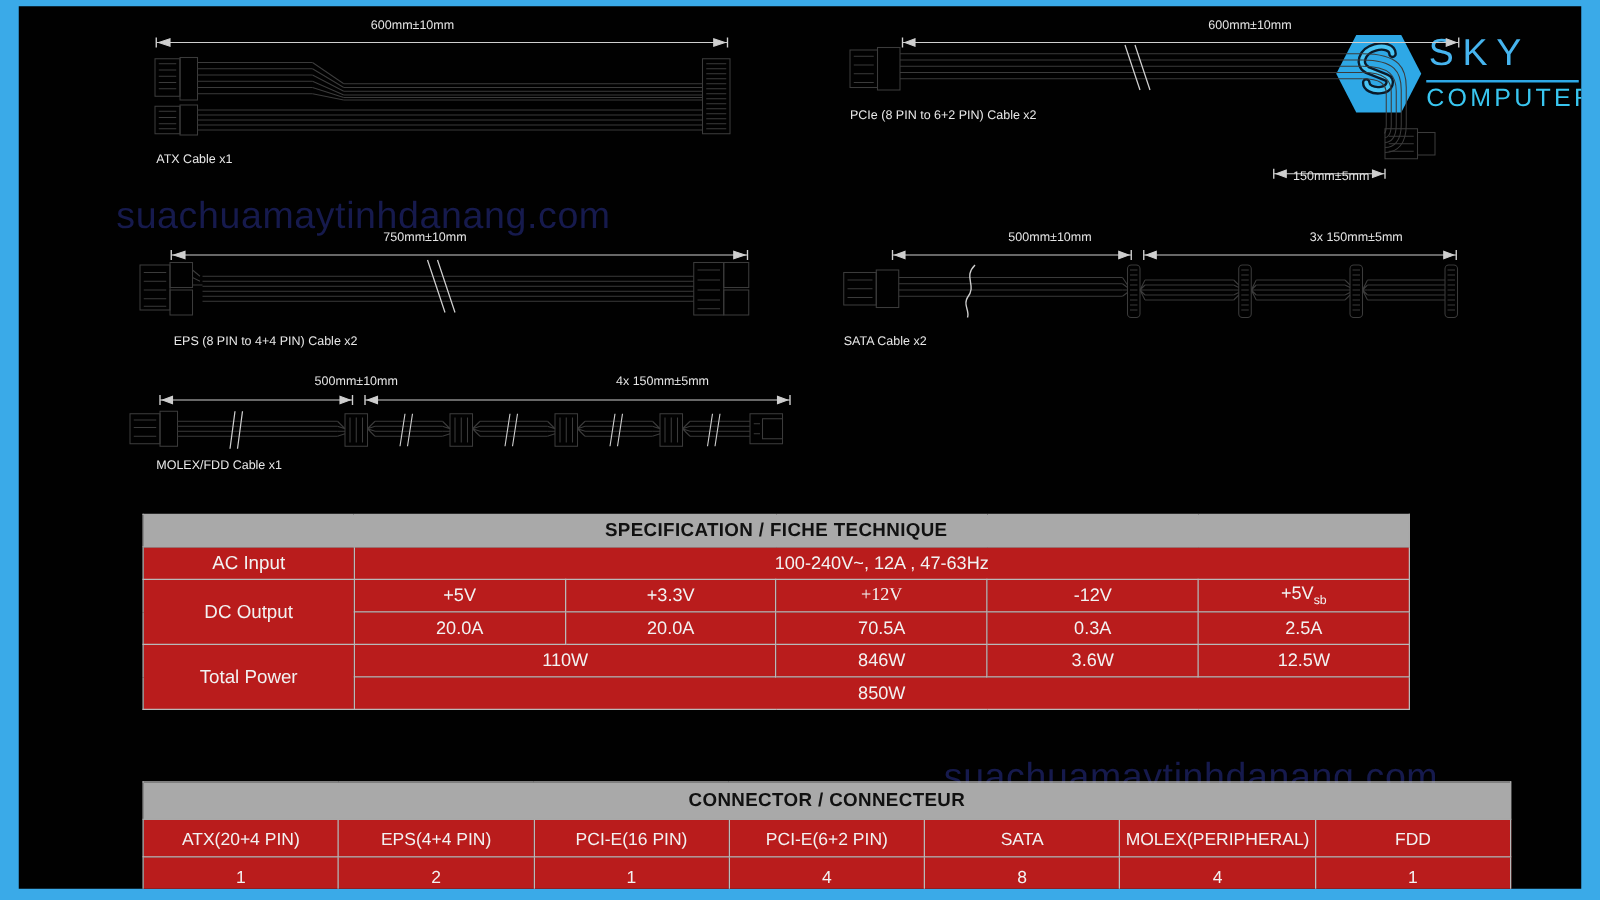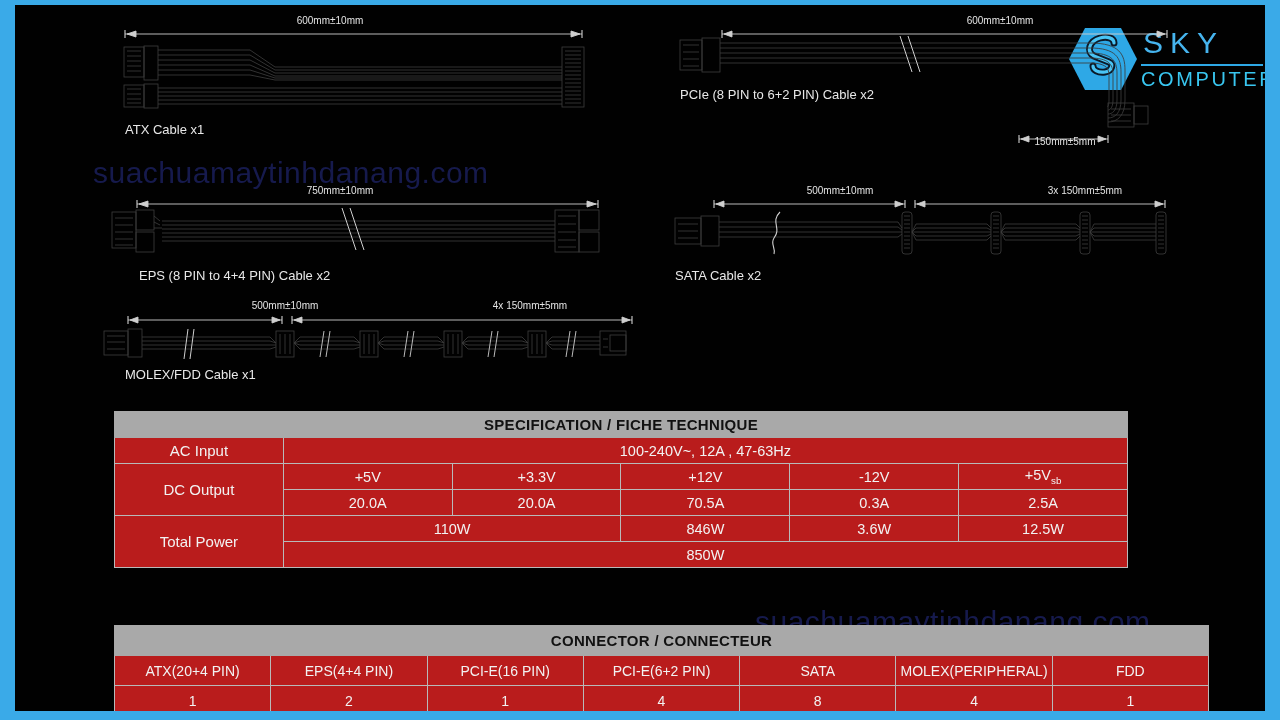--- a/index.html
+++ b/index.html
@@ -51,21 +51,21 @@
     position: absolute; left: 86px; top: 48px;
     color: #39c6f0; font-size: 20px; letter-spacing: 2.6px;
     font-family: "Liberation Sans", sans-serif;
   }
 
   
   .diagram { position: absolute; }
   .diag-label {
     position: absolute;
     color: #e8e8e8;
-    font-size: 13px;
+    font-size: 10px;
     white-space: nowrap;
     font-family: "Liberation Sans", sans-serif;
   }
   .dim-label {
     position: absolute;
     color: #e4e4e4;
     font-size: 10px;
     white-space: nowrap;
     text-align: center;
     font-family: "Liberation Sans", sans-serif;
@@ -314,21 +314,21 @@
         <td colspan="6">SPECIFICATION / FICHE TECHNIQUE</td>
       </tr>
       <tr>
         <td class="rowlabel" style="width:27%;">AC Input</td>
         <td colspan="5">100-240V~, 12A , 47-63Hz</td>
       </tr>
       <tr>
         <td class="rowlabel" rowspan="2">DC Output</td>
         <td style="width:14.2%;">+5V</td>
         <td style="width:14.6%;text-align:center;">+3.3V</td>
-        <td style="width:14.6%;">+12V</td>
+        <td style="width:14.6%;font-family:Liberation Serif, serif;">+12V</td>
         <td style="width:14.2%;">-12V</td>
         <td style="width:15.4%;margin-left:24px;"><span>+5V</span><sub>sb</sub></td>
       </tr>
       <tr>
         <td>20.0A</td>
         <td>20.0A</td>
         <td>70.5A</td>
         <td>0.3A</td>
         <td>2.5A</td>
       </tr>

